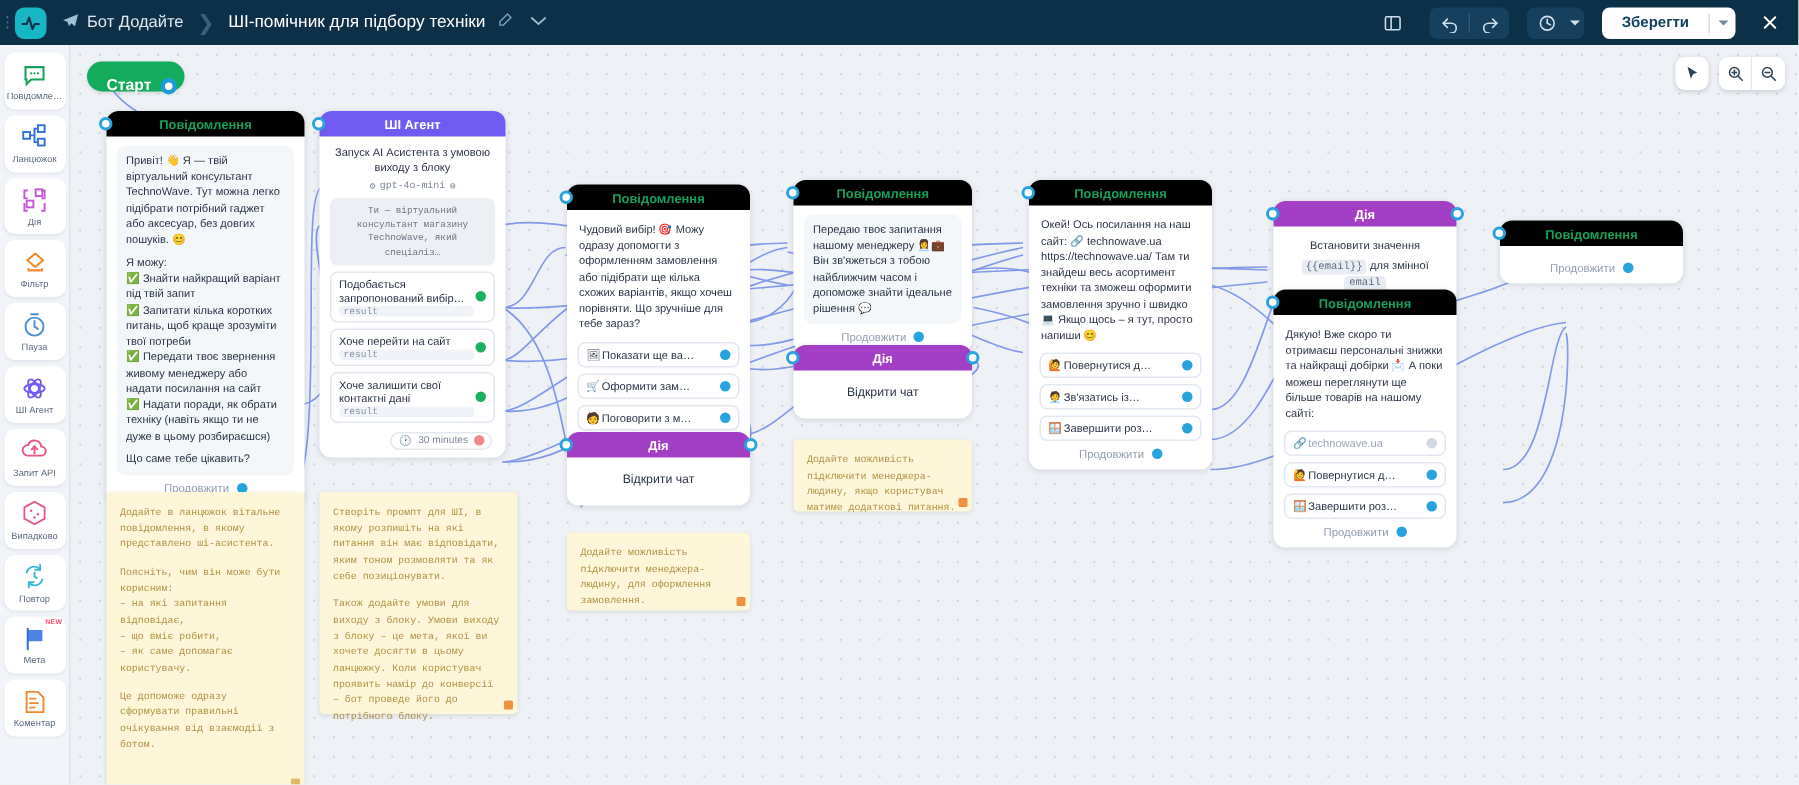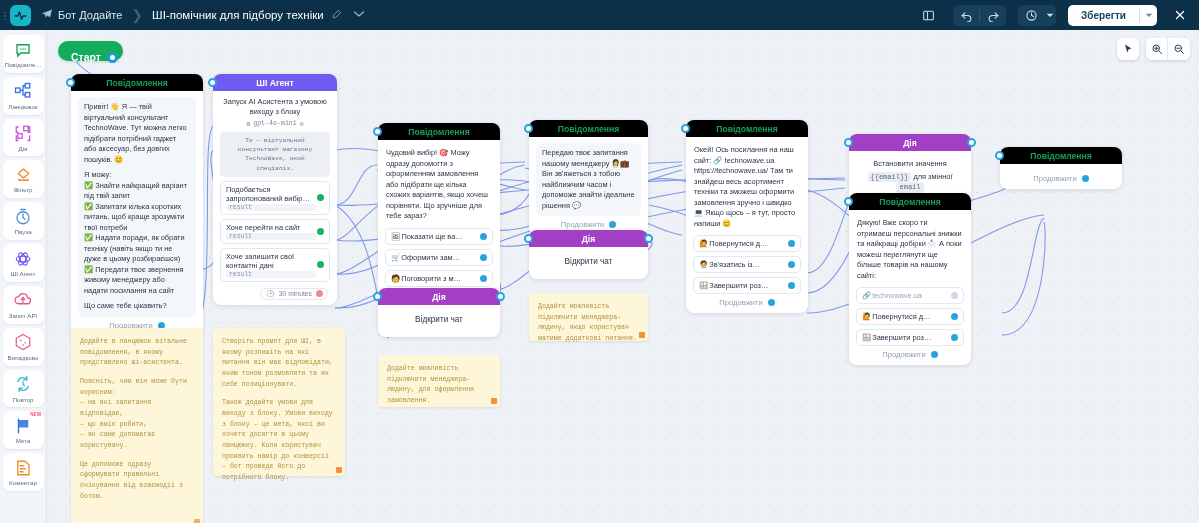--- a/index.html
+++ b/index.html
@@ -469,22 +469,22 @@
       <span class="pin pin-l"></span>
       <span>Повідомлення</span>
     </div>
     <div class="node-body">
       <div class="bubble">
         <p>Привіт! 👋 Я — твій віртуальний консультант TechnoWave. Тут можна легко підібрати потрібний гаджет або аксесуар, без довгих пошуків. 😊</p>
         <div class="gap"></div>
         <p>Я можу:</p>
         <p>✅ Знайти найкращий варіант під твій запит</p>
         <p>✅ Запитати кілька коротких питань, щоб краще зрозуміти твої потреби</p>
+        <p>✅ Передати твоє звернення живому менеджеру або надати посилання на сайт</p>
         <p>✅ Надати поради, як обрати техніку (навіть якщо ти не дуже в цьому розбираєшся)</p>
-        <p>✅ Передати твоє звернення живому менеджеру або надати посилання на сайт</p>
         <div class="gap"></div>
         <p>Що саме тебе цікавить?</p>
       </div>
       <div class="continue">
         <span>Продовжити</span>
         <span class="opt-dot"></span>
       </div>
     </div>
   </div>
 

